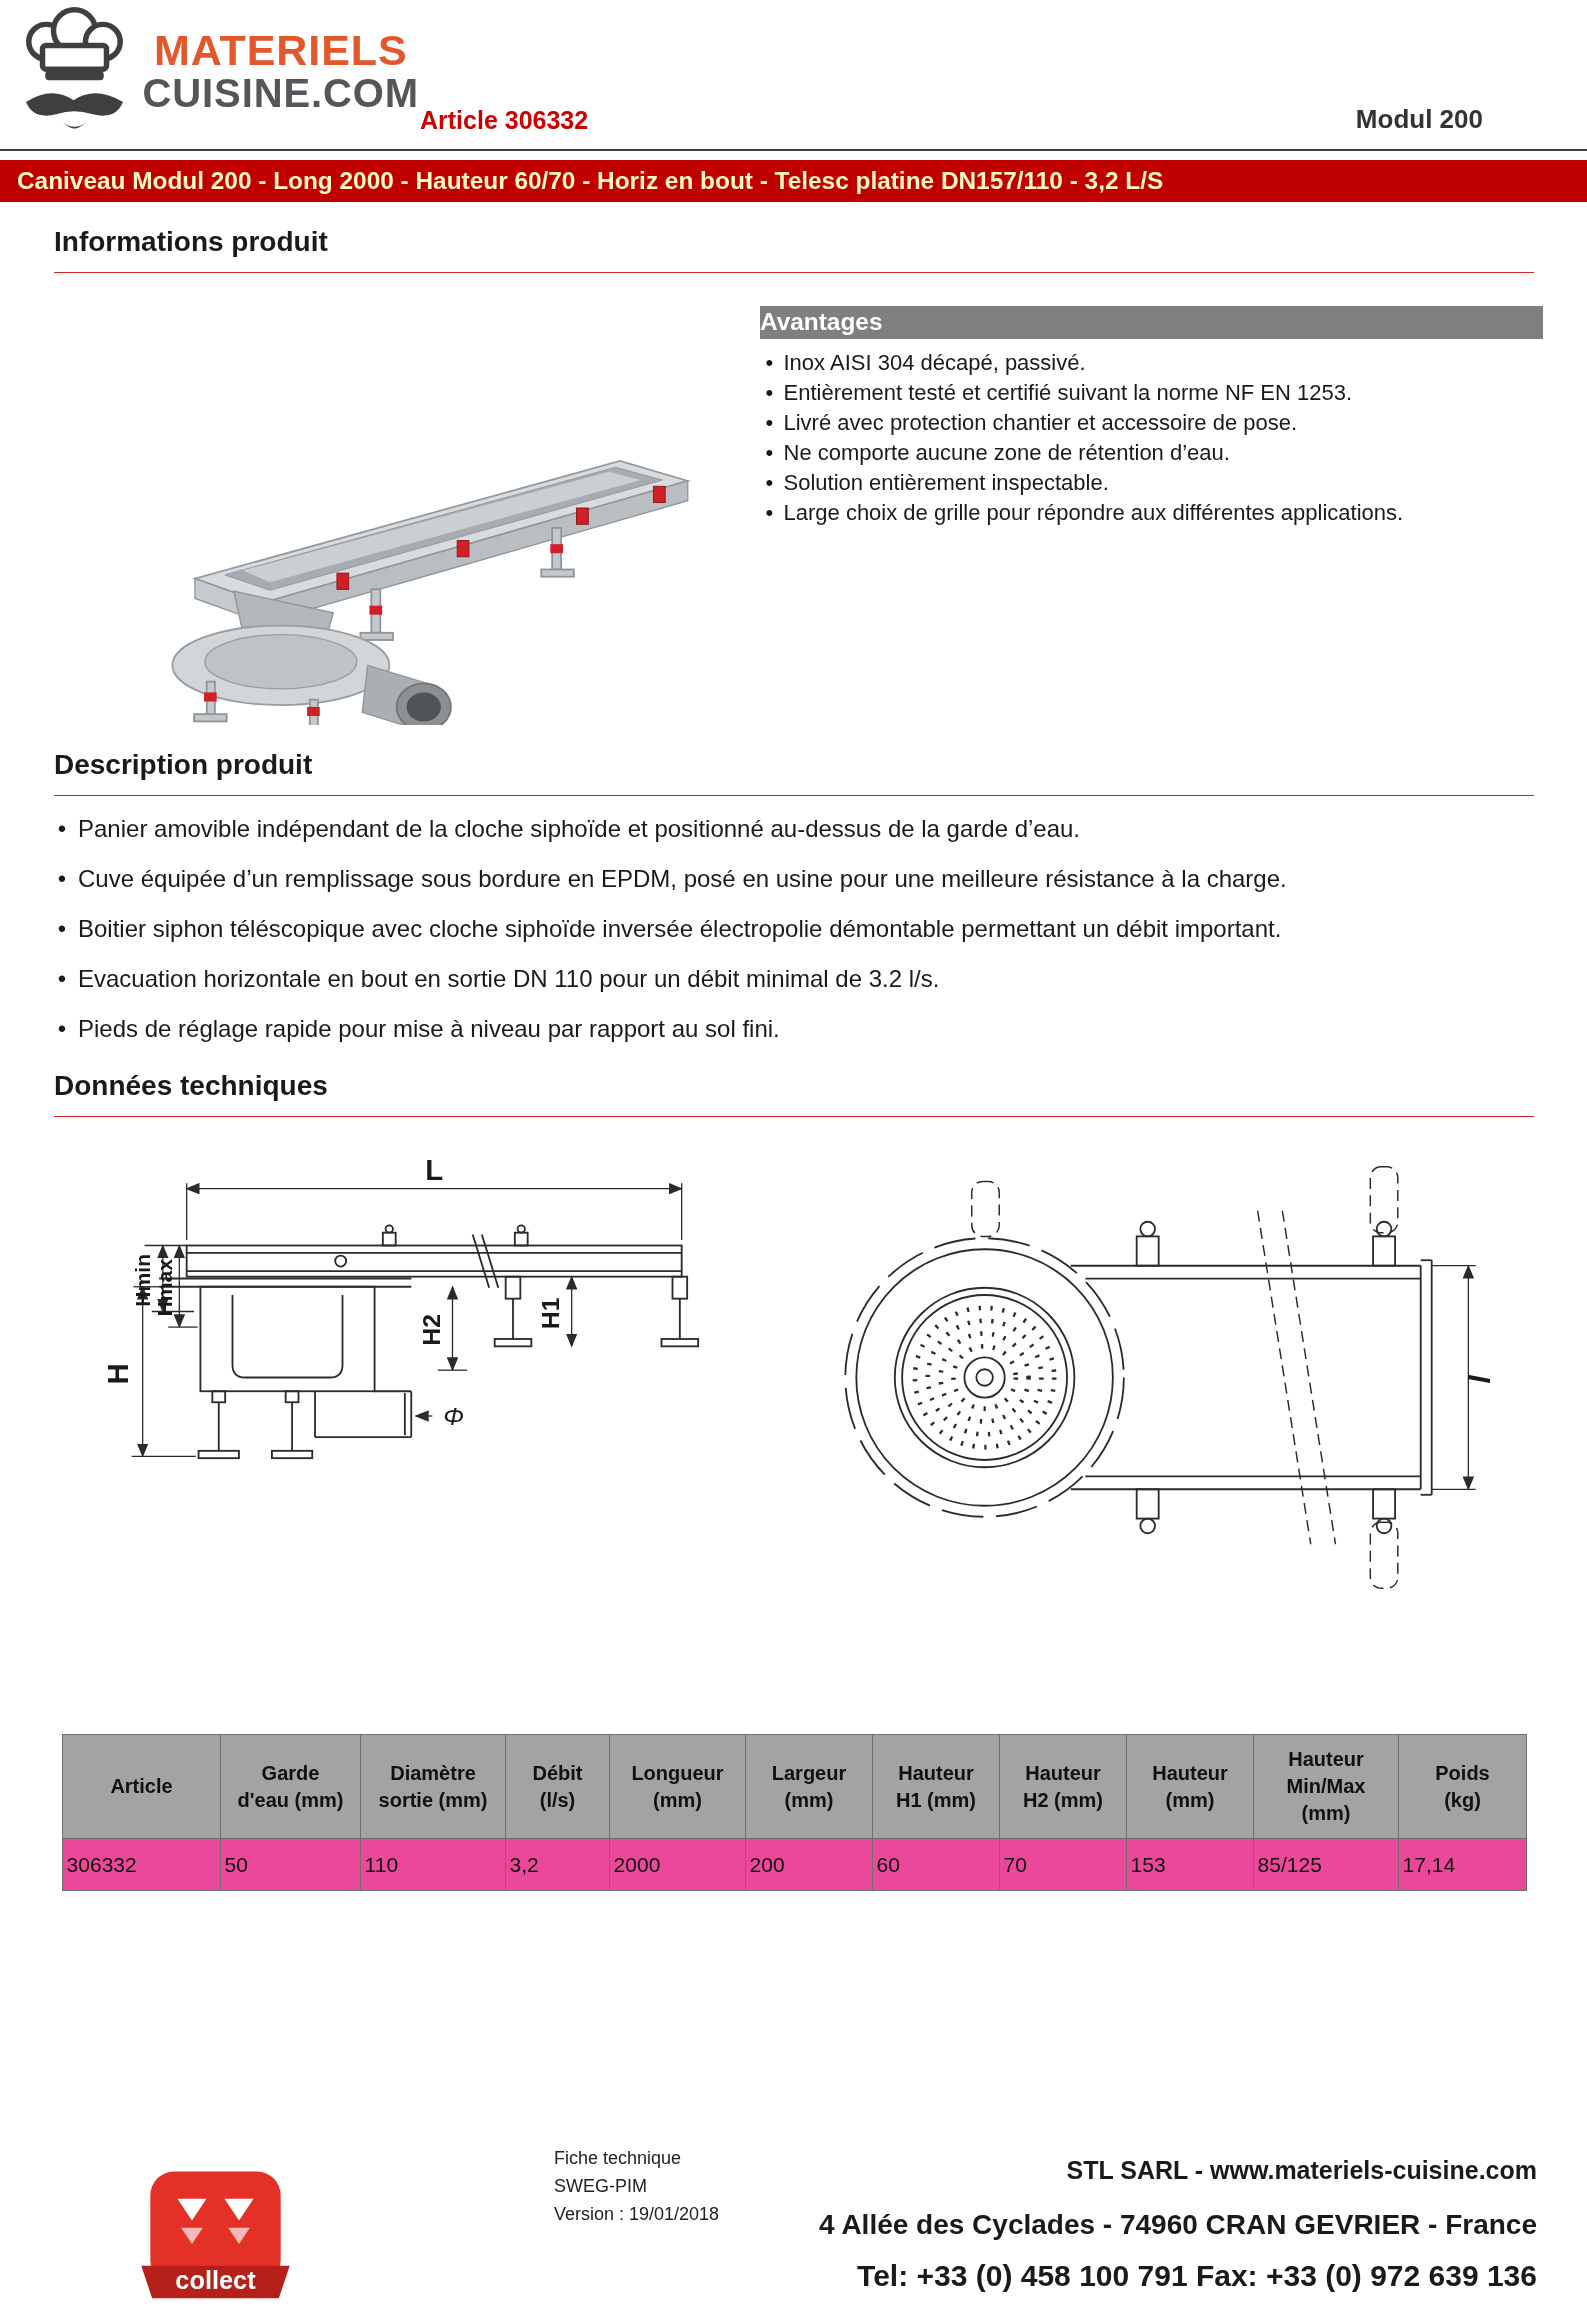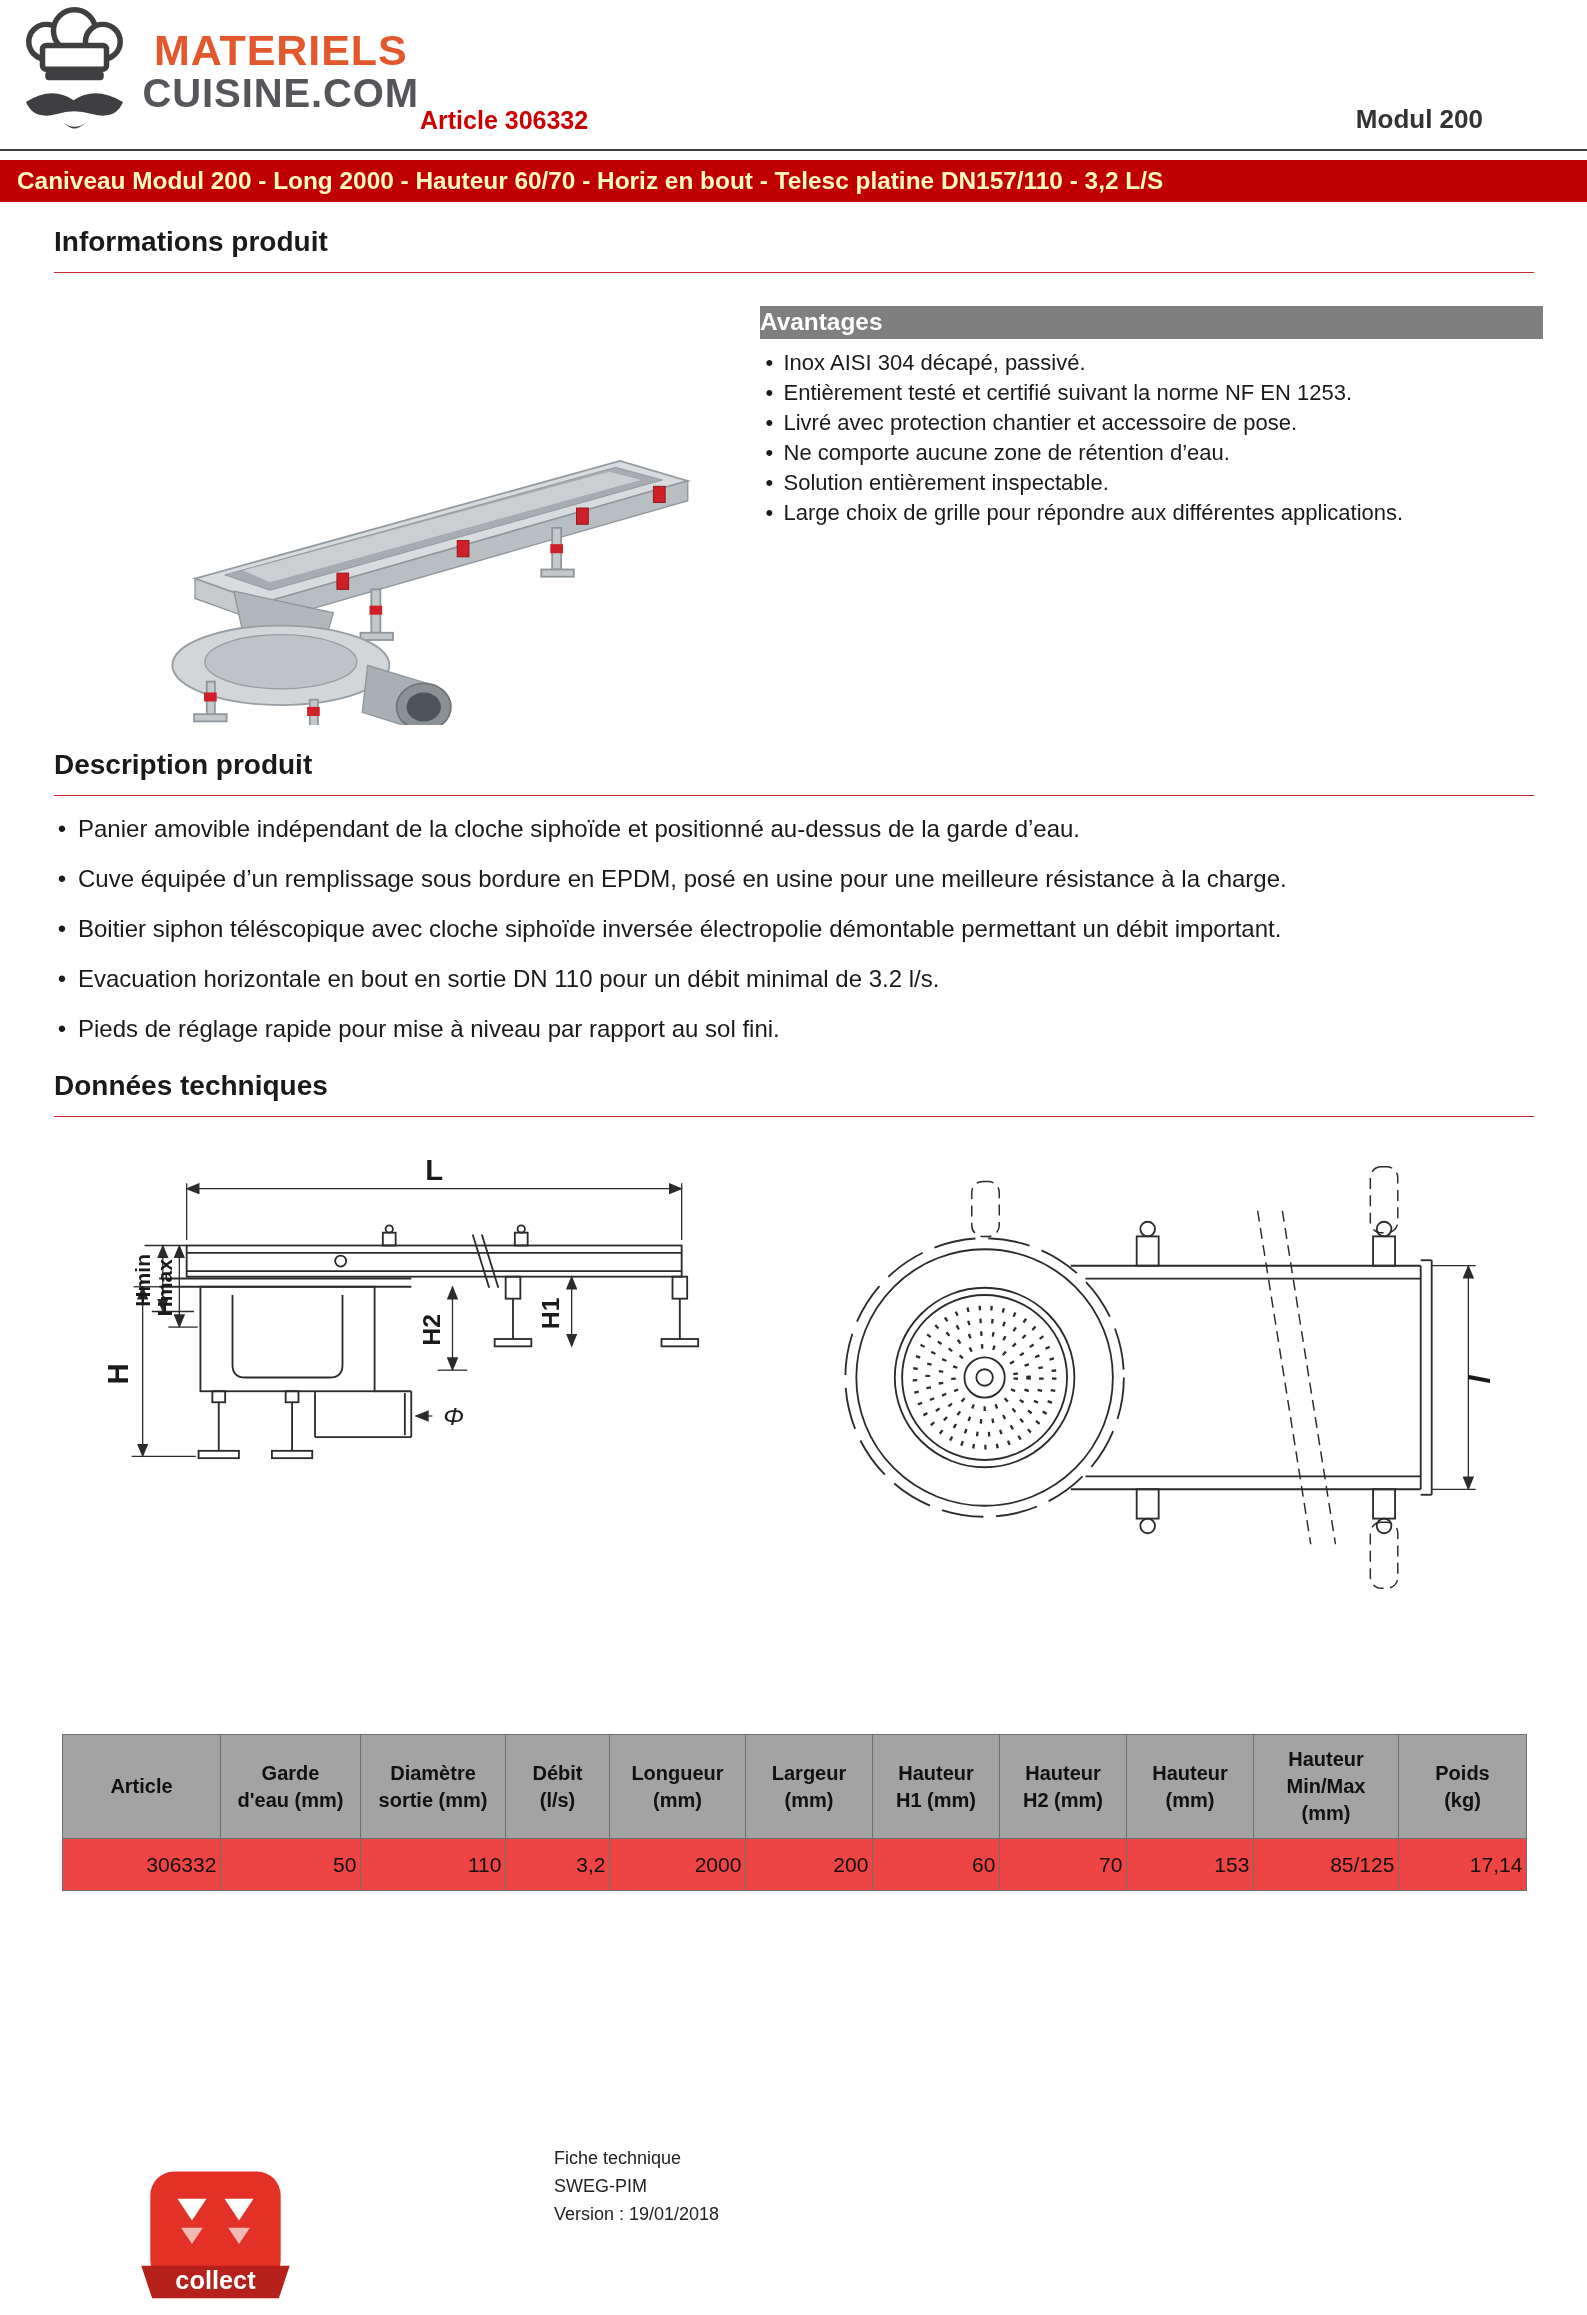--- a/index.html
+++ b/index.html
@@ -38,21 +38,21 @@
   
   .drawings{display:flex;align-items:center;margin:40px 36px 0 95px;gap:72px;}
   .drawing text{font-family:"Liberation Sans", sans-serif;fill:#1a1a1a;}
   
   table.tech{border-collapse:collapse;margin:136px 0 0 62px;width:1462px;table-layout:fixed;}
   table.tech th{
     background:#a3a3a3;border:0.9px solid #6f6f6f;font-weight:bold;font-size:20px;
     padding:11px 3.6px;white-space:pre-line;vertical-align:middle;line-height:1.35;color:#111;
   }
   table.tech td{
-    border:0.9px solid #6f6f6f;text-align:right;font-size:21px;padding:13.6px 3.6px;background:#ef4444;color:#111;
+    border:0.9px solid #6f6f6f;text-align:left;font-size:21px;padding:13.6px 3.6px;background:#ec4899;color:#111;
   }
   
   .footer-right{position:absolute;right:51px;bottom:23.5px;text-align:right;}
   .footer-company{font-weight:bold;font-size:25px;margin-bottom:23.5px;}
   .footer-address{font-weight:bold;font-size:28px;margin-bottom:18px;}
   .footer-tel{font-weight:bold;font-size:30px;}
   .fiche{position:absolute;left:554px;bottom:87px;font-size:18px;line-height:1.55;color:#222;}
   .collect-logo{position:absolute;left:134px;bottom:5.4px;}
 </style>
 </head>
@@ -350,15 +350,20 @@
     <polygon points="8,108 172,108 160,144 20,144" fill="#b5201b"></polygon>
     <text x="90" y="134" text-anchor="middle" font-size="28" font-weight="bold" fill="#ffffff" font-family="Liberation Sans, sans-serif">collect</text>
   </svg>
 
   <div class="fiche">
     <div>Fiche technique</div>
     <div>SWEG-PIM</div>
     <div>Version : 19/01/2018</div>
   </div>
 
+  <div class="footer-right">
+    <div class="footer-company">STL SARL - www.materiels-cuisine.com</div>
+    <div class="footer-address">4 Allée des Cyclades - 74960 CRAN GEVRIER - France</div>
+    <div class="footer-tel">Tel: +33 (0) 458 100 791 Fax: +33 (0) 972 639 136</div>
+  </div>
 
 </div>
 
 
 </body></html>

